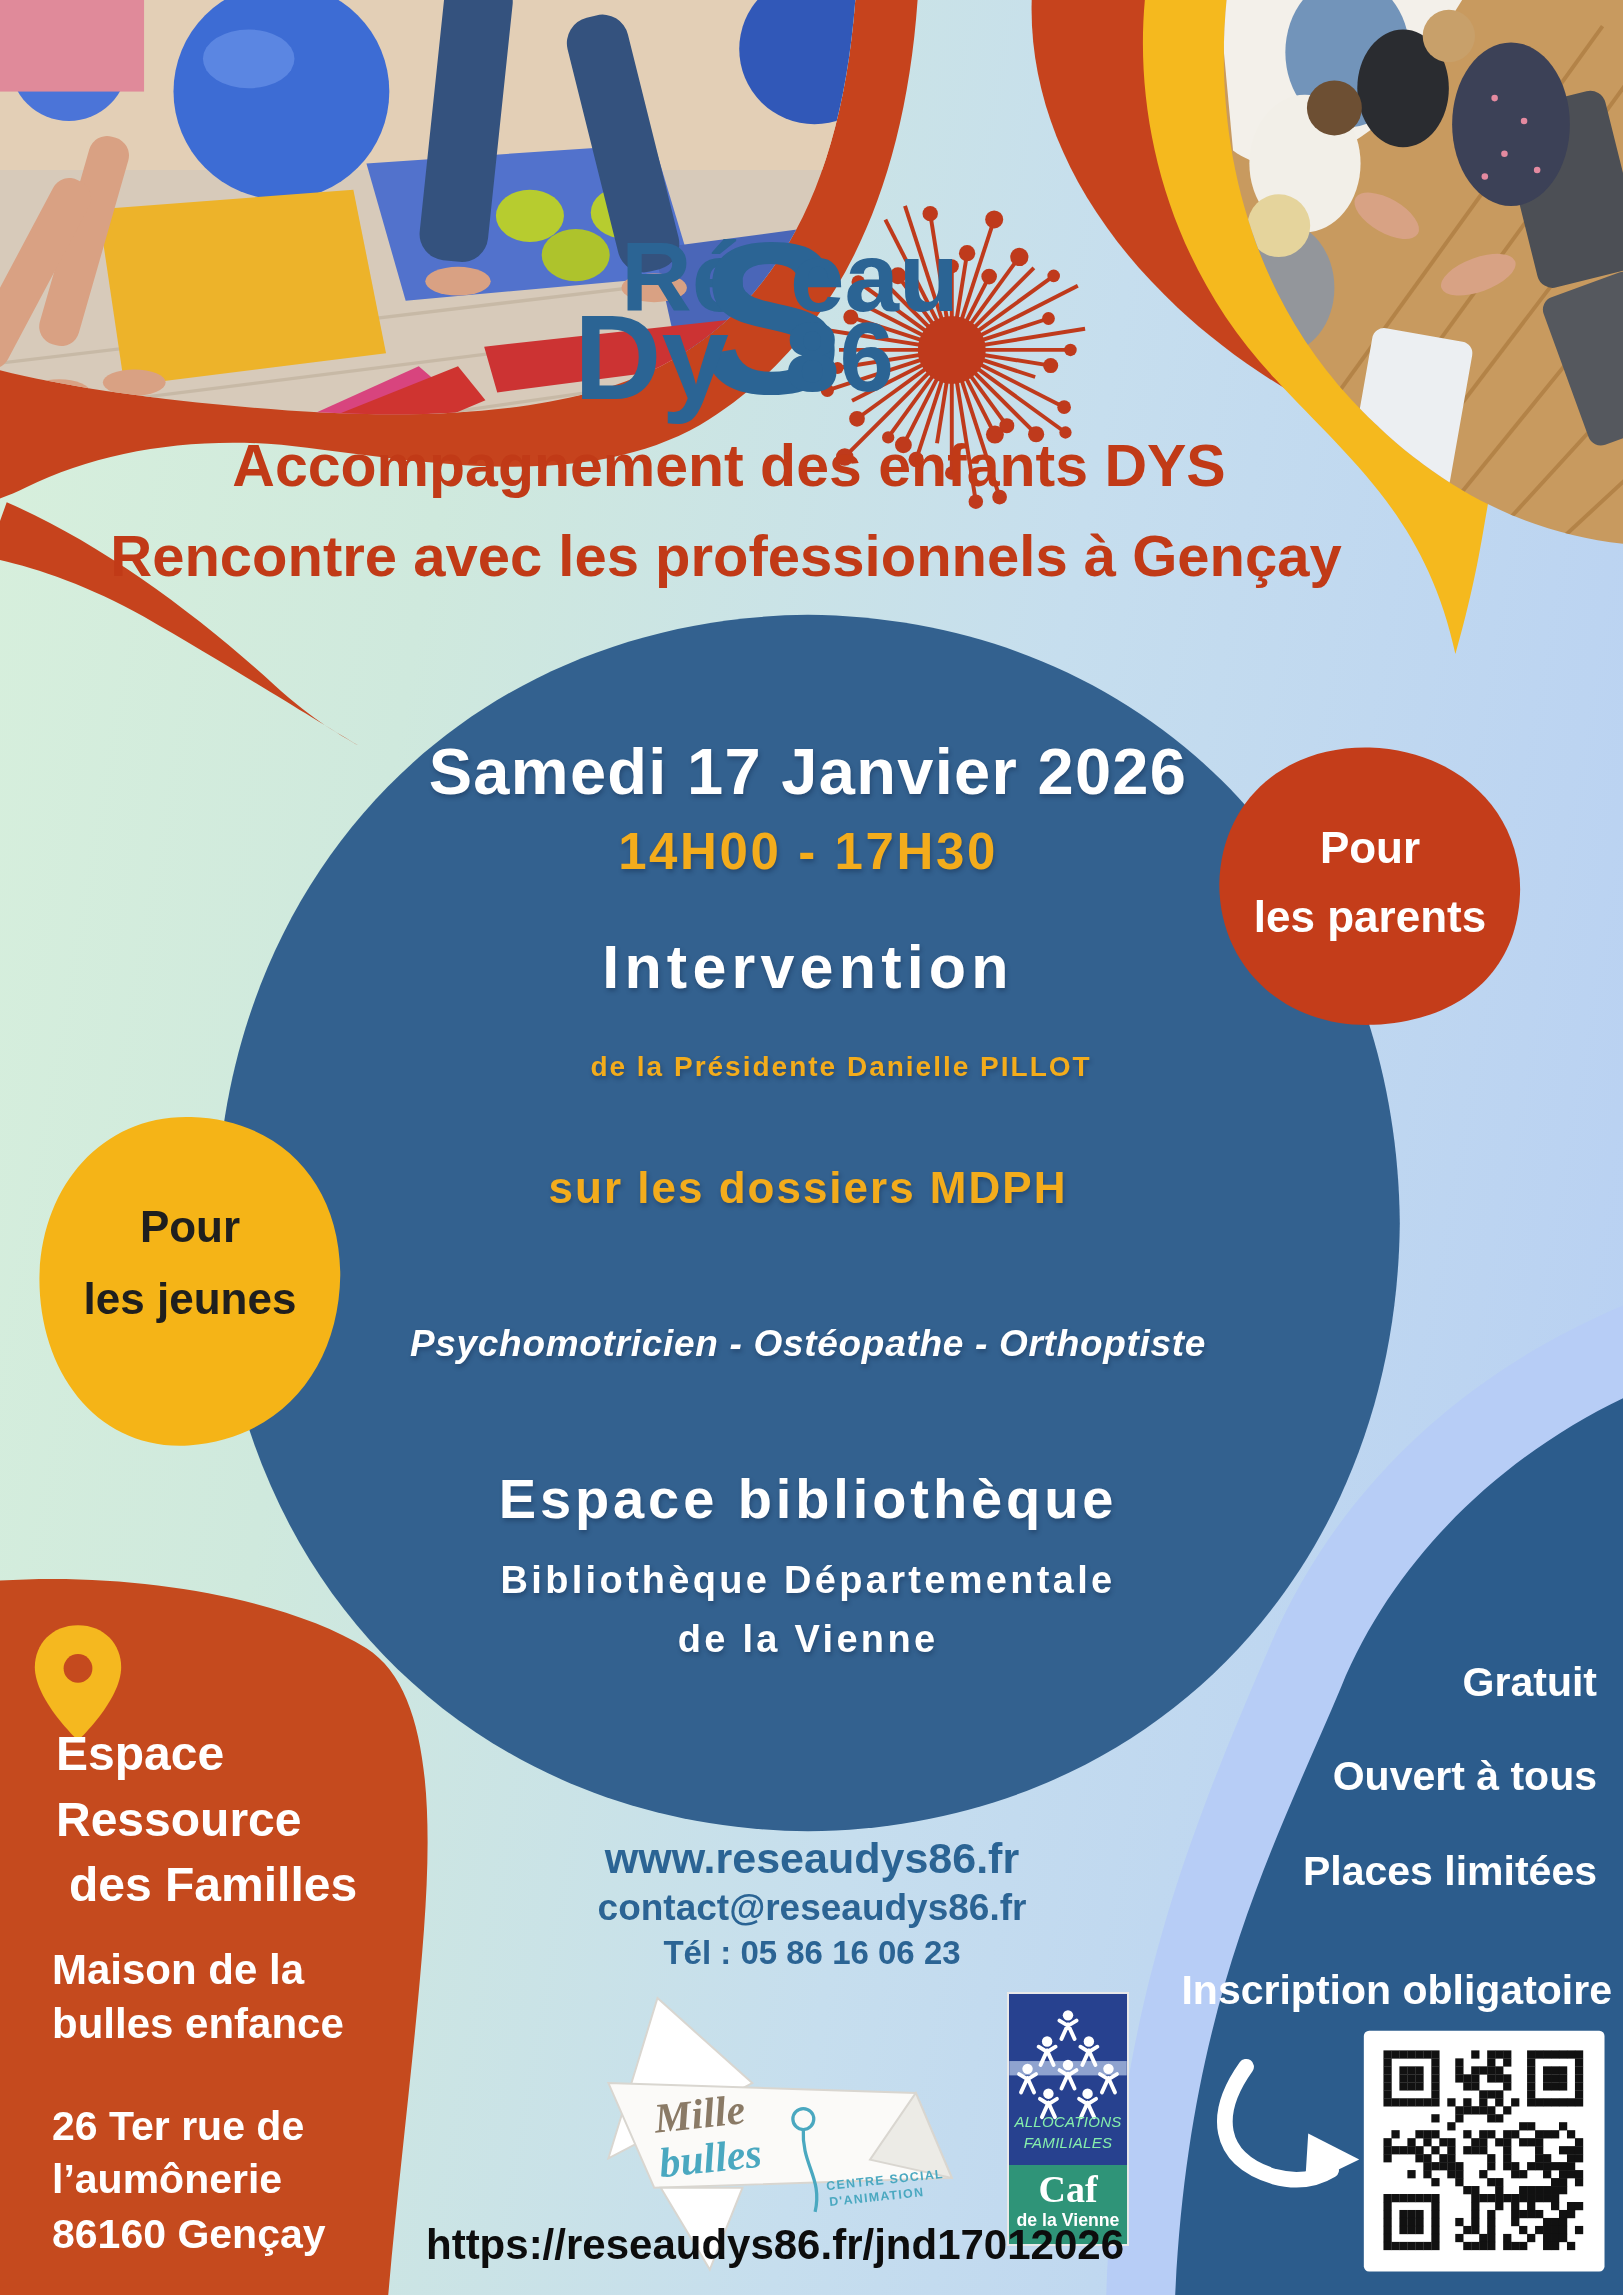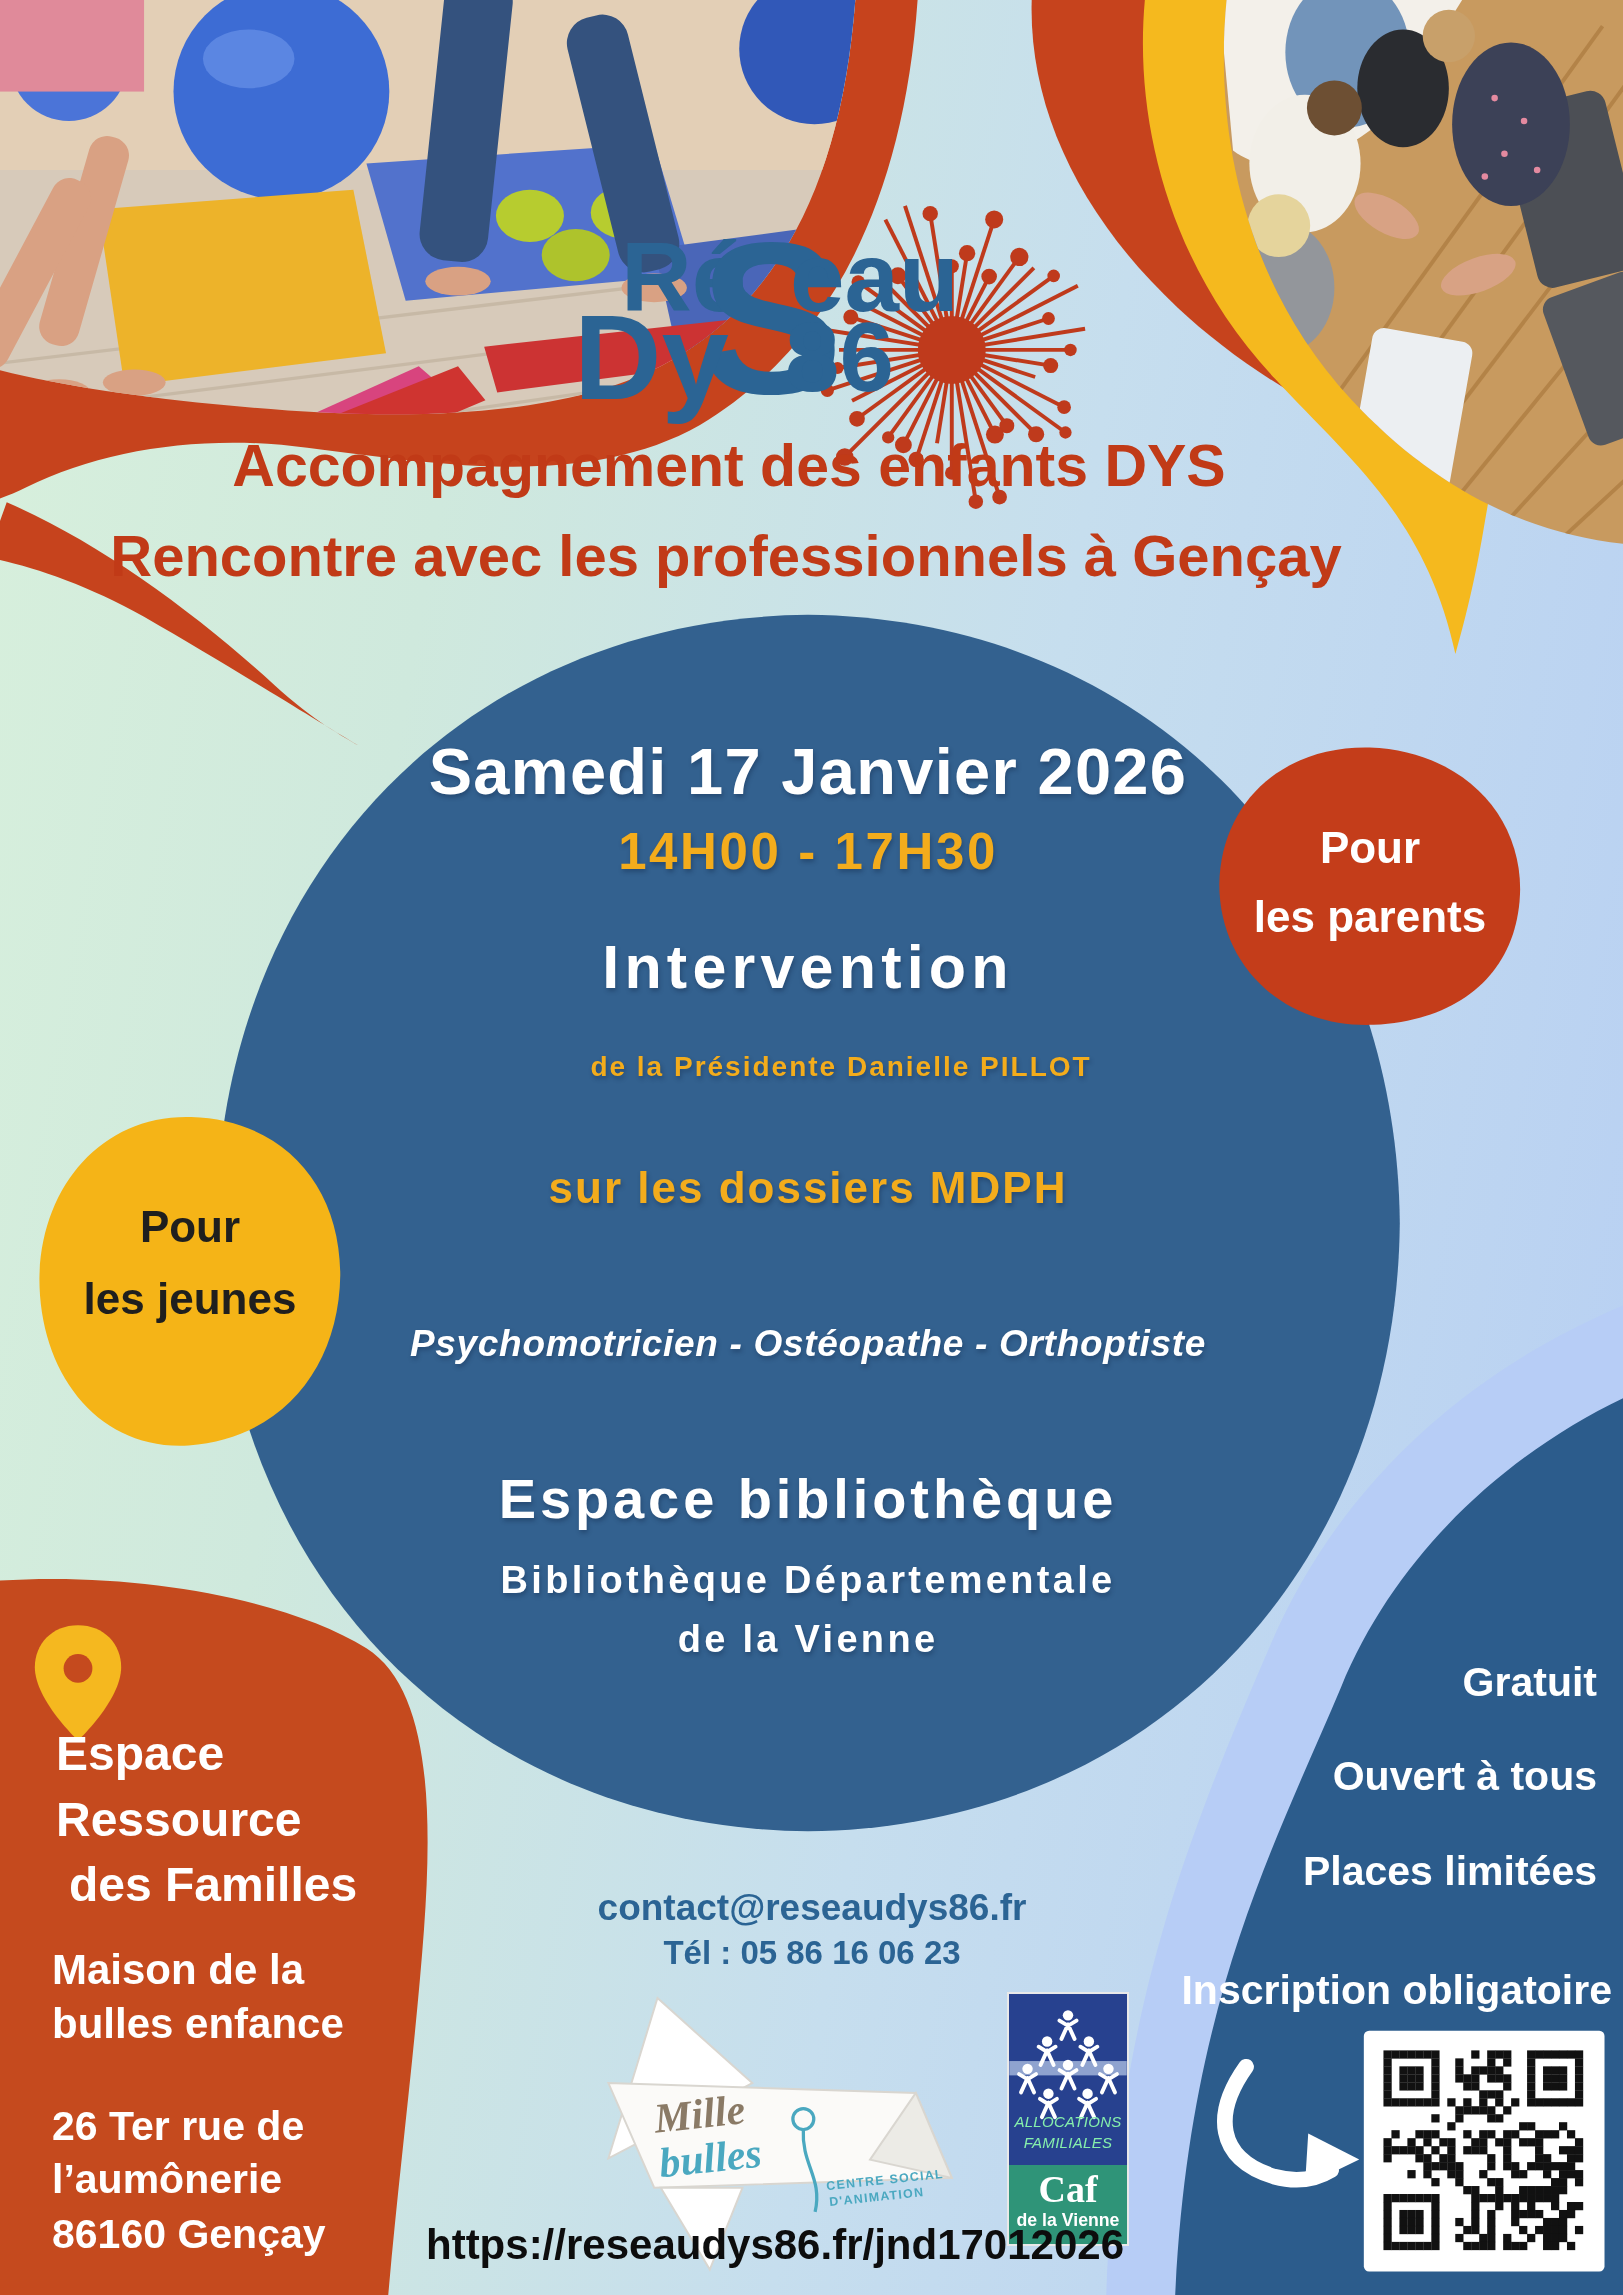--- a/index.html
+++ b/index.html
@@ -553,20 +553,21 @@
 
   <div class="t white" style="left:56px;top:1730px;font-size:48px;">Espace</div>
   <div class="t white" style="left:56px;top:1796px;font-size:48px;">Ressource</div>
   <div class="t white" style="left:69px;top:1861px;font-size:48px;">des Familles</div>
   <div class="t white" style="left:52px;top:1949px;font-size:42px;">Maison de la</div>
   <div class="t white" style="left:52px;top:2003px;font-size:42px;">bulles enfance</div>
   <div class="t white" style="left:52px;top:2106px;font-size:41px;">26 Ter rue de</div>
   <div class="t white" style="left:52px;top:2159px;font-size:41px;">l’aumônerie</div>
   <div class="t white" style="left:52px;top:2214px;font-size:41px;">86160 Gençay</div>
 
+  <div class="t ctr bluetxt" style="left:812px;top:1837px;font-size:43px;">www.reseaudys86.fr</div>
   <div class="t ctr bluetxt" style="left:812px;top:1889px;font-size:37px;">contact@reseaudys86.fr</div>
   <div class="t ctr bluetxt" style="left:812px;top:1936px;font-size:33px;">Tél : 05 86 16 06 23</div>
 
   <div class="t rightal white" style="left:1597px;top:1662px;font-size:41px;">Gratuit</div>
   <div class="t rightal white" style="left:1597px;top:1756px;font-size:41px;">Ouvert à tous</div>
   <div class="t rightal white" style="left:1597px;top:1851px;font-size:41px;">Places limitées</div>
   <div class="t rightal white" style="left:1597px;top:1970px;font-size:41px;margin-left:15px;">Inscription obligatoire</div>
 
   <div class="mb-script" style="left:654px;top:2090px;font-size:42px;color:#8a7a66;">Mille</div>
   <div class="mb-script" style="left:659px;top:2134px;font-size:42px;color:#4aa8c0;">bulles</div>

